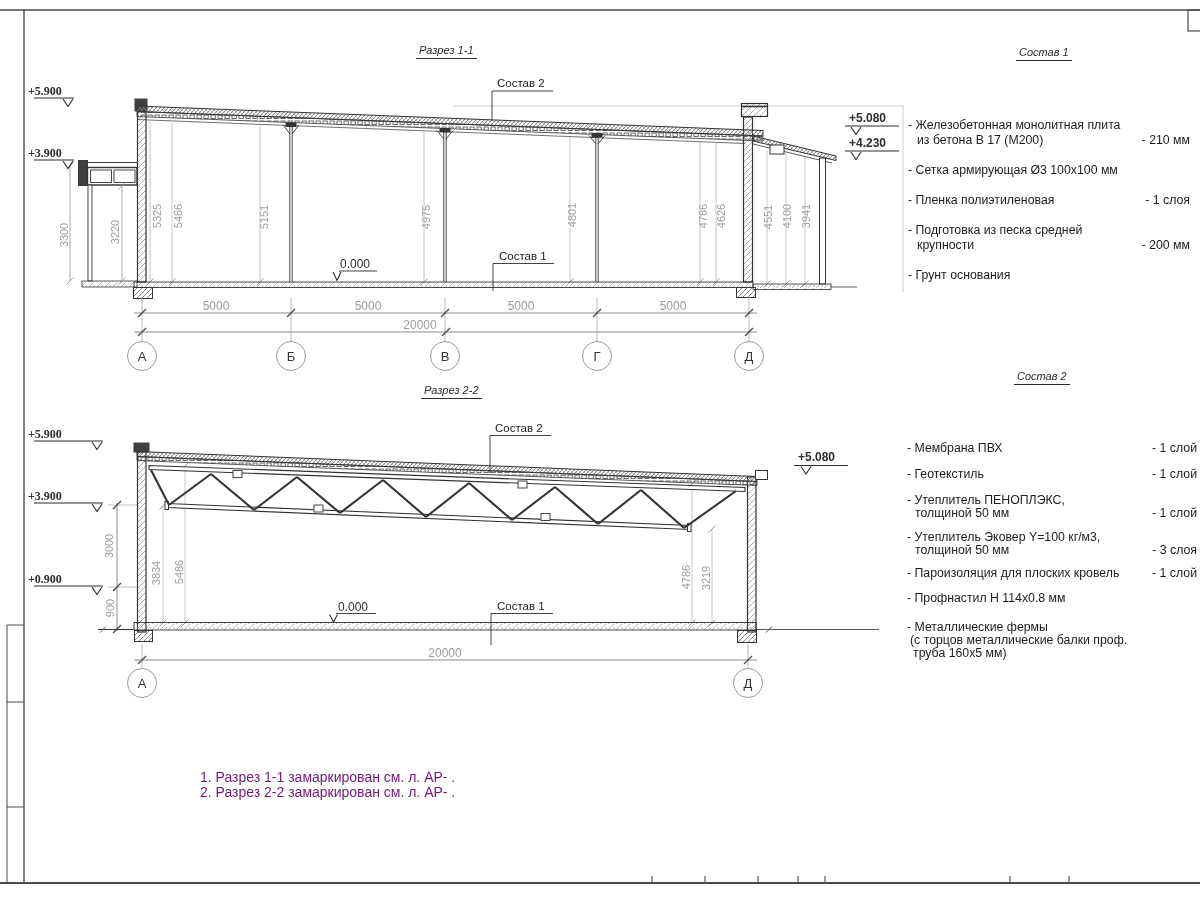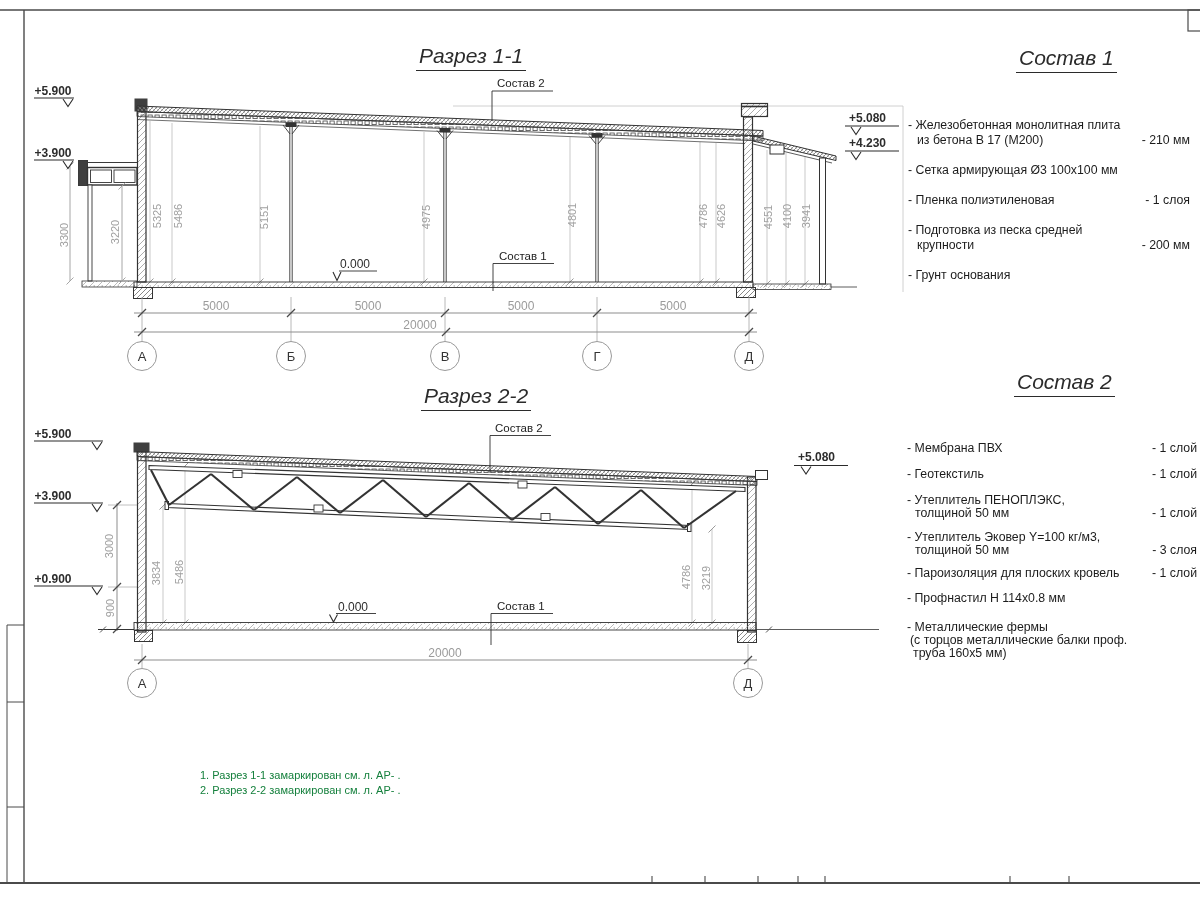--- a/index.html
+++ b/index.html
@@ -1,36 +1,36 @@
 <!DOCTYPE html>
 <html><head>
 <meta charset="utf-8">
 <style>
   html,body{margin:0;padding:0;background:#fff;}
   .sheet{position:relative;width:1200px;height:900px;background:#fff;overflow:hidden;
          font-family:"Liberation Sans", sans-serif;}
   .sheet svg{position:absolute;left:0;top:0;}
   .abs{position:absolute;white-space:nowrap;}
-  .ttl{position:absolute;font-style:italic;font-size:21px;color:#2b2b2b;
+  .ttl{position:absolute;font-style:italic;font-size:11px;color:#2b2b2b;
        border-bottom:1.4px solid #2b2b2b;padding:0 3px 2px 3px;white-space:nowrap;text-align:right;}
   .elev{position:absolute;font-size:12px;font-weight:700;color:#2d2d2d;white-space:nowrap;}
-  .elev.r{text-align:center;}
+  .elev.r{text-align:left;font-family:Liberation Serif, serif;}
   .zero{position:absolute;font-size:12px;font-weight:400;color:#2d2d2d;white-space:nowrap;}
   .lbl{position:absolute;font-size:11.5px;color:#222;white-space:nowrap;}
   .dim{position:absolute;font-size:12px;color:#9b9b9b;white-space:nowrap;
        transform:translate(-50%,-50%);}
   .vdim{position:absolute;font-size:11px;color:#a0a0a0;white-space:nowrap;
         transform:translate(-50%,-50%) rotate(-90deg);}
   .axis{position:absolute;width:28px;height:28px;border:1.2px solid #9a9a9a;border-radius:50%;
         background:#fff;display:flex;align-items:center;justify-content:center;
         font-size:13px;color:#333;transform:translate(-50%,-50%);}
   .item{position:absolute;font-size:12.3px;color:#1c1c1c;white-space:nowrap;}
   .val{position:absolute;font-size:12.3px;color:#1c1c1c;white-space:nowrap;
        width:62px;text-align:right;}
-  .note{position:absolute;font-size:11px;color:#15803d;white-space:nowrap;}
+  .note{position:absolute;font-size:14px;color:#701a75;white-space:nowrap;}
 </style>
 </head>
 <body>
 
 <div class="sheet">
 
 <svg width="1200" height="900" viewBox="0 0 1200 900">
   <defs>
     <pattern id="wall" patternUnits="userSpaceOnUse" width="6" height="6">
       <path d="M0,6 L6,0" stroke="#8a8a8a" stroke-width="0.7"></path>

